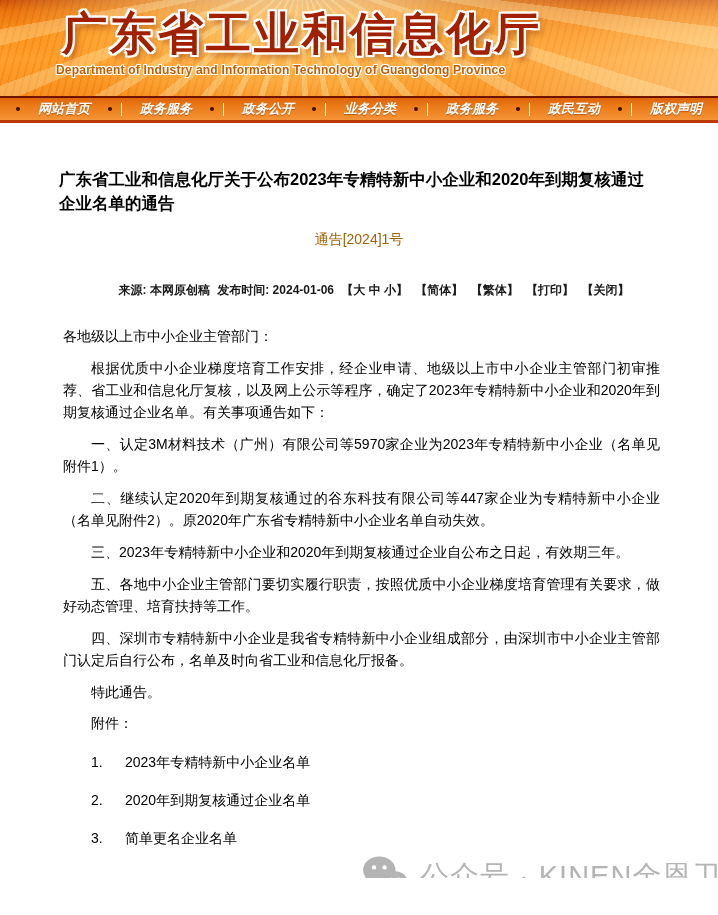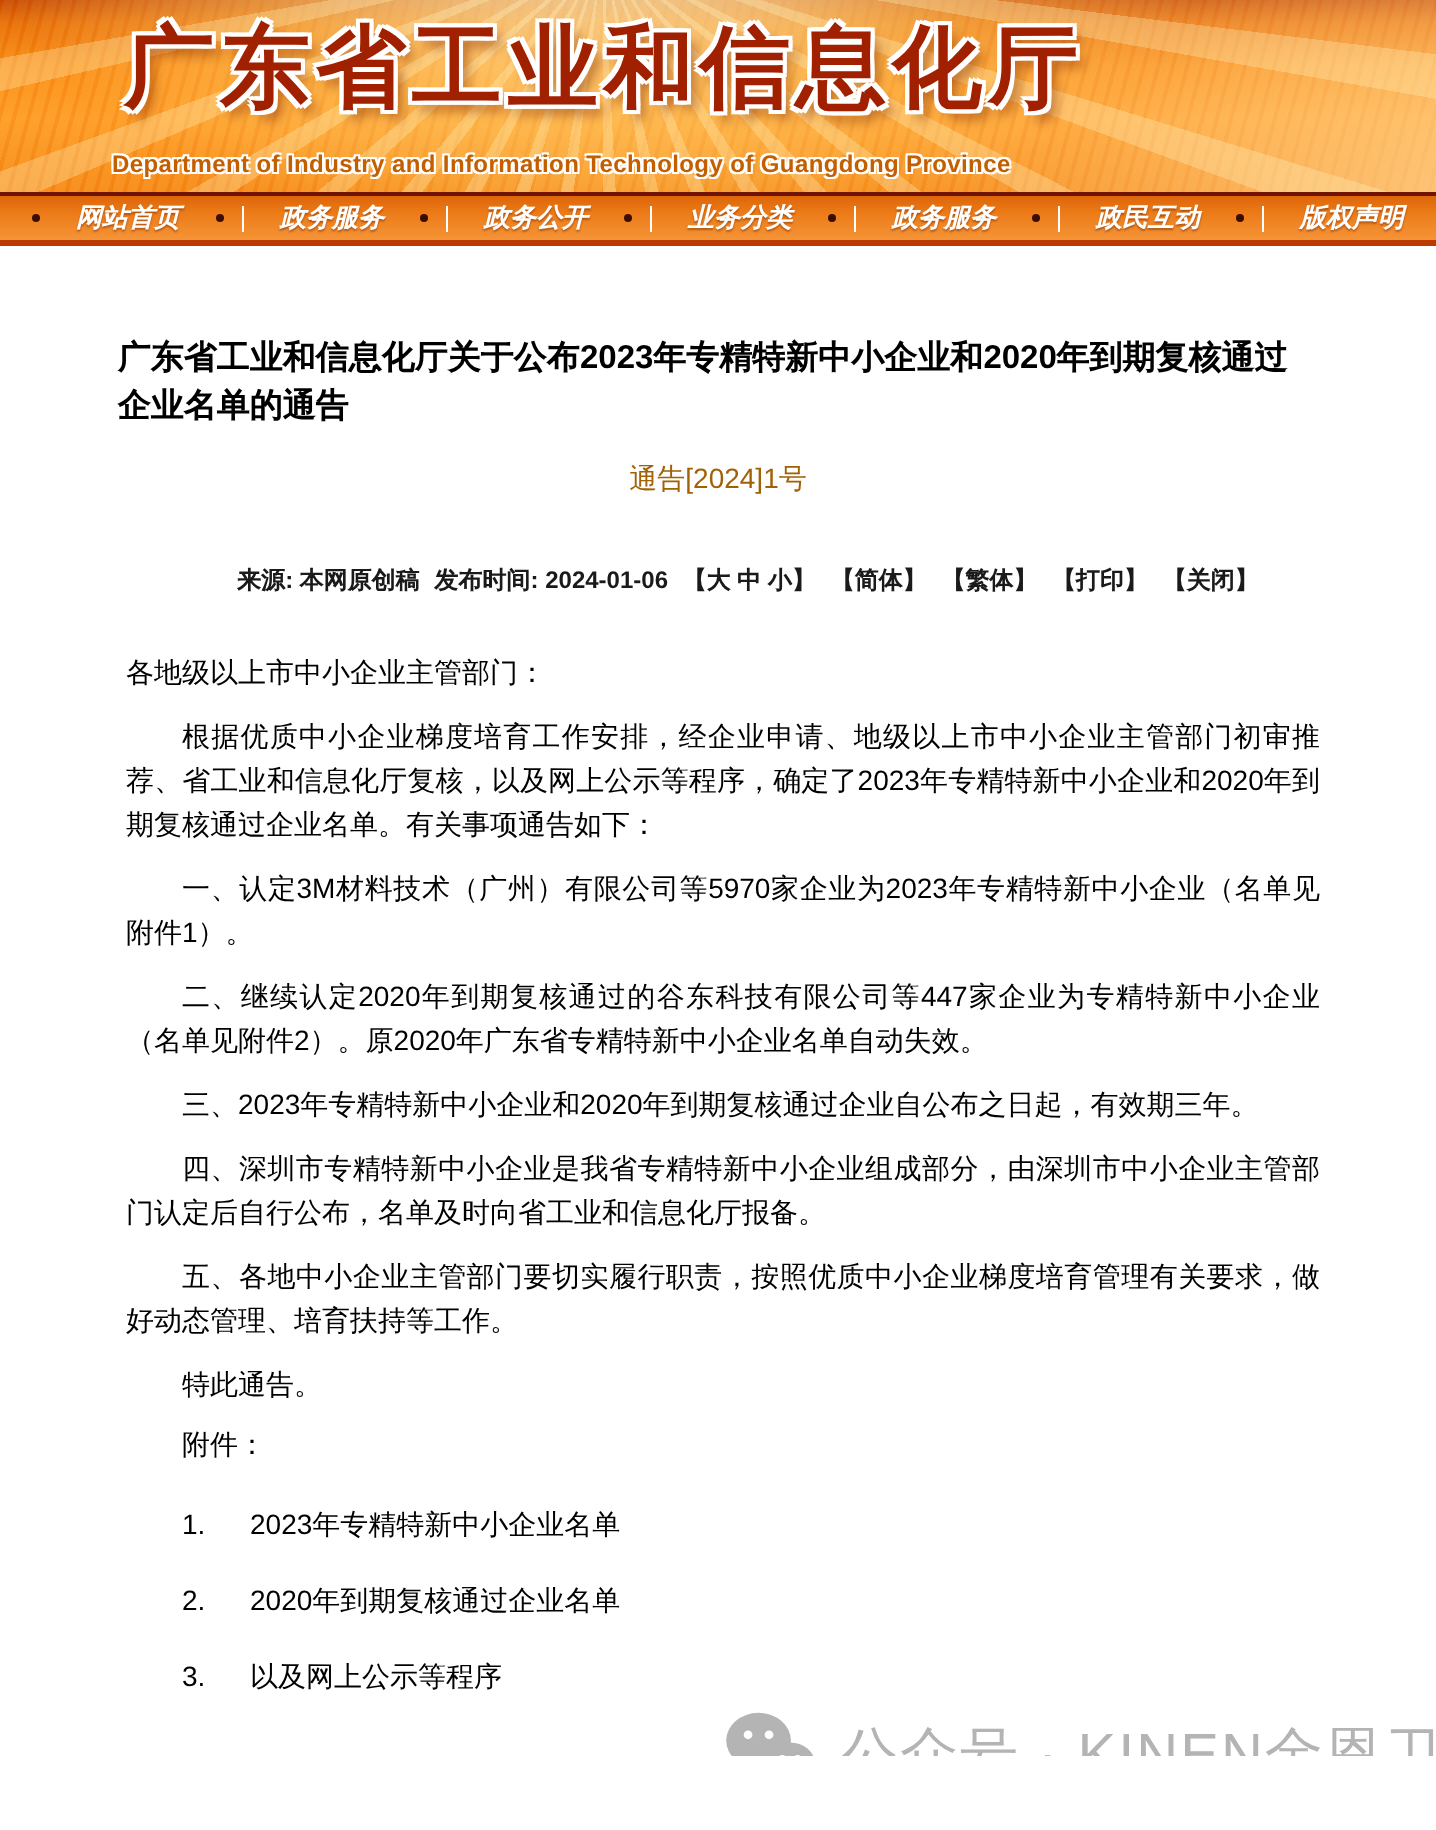--- a/index.html
+++ b/index.html
@@ -31,21 +31,21 @@
     position:absolute;left:62px;top:8px;
     font-size:45px;line-height:52px;font-weight:bold;letter-spacing:3px;
     color:#a02000;
     text-shadow:
       -2px -2px 0 #fff, 2px -2px 0 #fff, -2px 2px 0 #fff, 2px 2px 0 #fff,
       -2px 0 0 #fff, 2px 0 0 #fff, 0 -2px 0 #fff, 0 2px 0 #fff,
       4px 5px 6px rgba(130,40,0,0.55);
     margin:0;white-space:nowrap;
   }
   .site-subtitle{
-    position:absolute;left:56px;top:75px;
+    position:absolute;left:56px;top:63px;
     font-size:12px;font-weight:bold;letter-spacing:0.2px;
     color:#c45f00;
     text-shadow:
       -1px -1px 0 #fff, 1px -1px 0 #fff, -1px 1px 0 #fff, 1px 1px 0 #fff,
       0 1px 0 #fff, 0 -1px 0 #fff;
     white-space:nowrap;
   }
 
   
   .main-nav{
@@ -174,37 +174,37 @@
       <span class="meta-control">【打印】</span>
       <span class="meta-control">【关闭】</span>
     </div>
 
     <div class="article-body">
       <p class="salutation">各地级以上市中小企业主管部门：</p>
       <p class="para">根据优质中小企业梯度培育工作安排，经企业申请、地级以上市中小企业主管部门初审推荐、省工业和信息化厅复核，以及网上公示等程序，确定了2023年专精特新中小企业和2020年到期复核通过企业名单。有关事项通告如下：</p>
       <p class="para">一、认定3M材料技术（广州）有限公司等5970家企业为2023年专精特新中小企业（名单见附件1）。</p>
       <p class="para">二、继续认定2020年到期复核通过的谷东科技有限公司等447家企业为专精特新中小企业（名单见附件2）。原2020年广东省专精特新中小企业名单自动失效。</p>
       <p class="para">三、2023年专精特新中小企业和2020年到期复核通过企业自公布之日起，有效期三年。</p>
+      <p class="para">五、各地中小企业主管部门要切实履行职责，按照优质中小企业梯度培育管理有关要求，做好动态管理、培育扶持等工作。</p>
       <p class="para">四、深圳市专精特新中小企业是我省专精特新中小企业组成部分，由深圳市中小企业主管部门认定后自行公布，名单及时向省工业和信息化厅报备。</p>
-      <p class="para">五、各地中小企业主管部门要切实履行职责，按照优质中小企业梯度培育管理有关要求，做好动态管理、培育扶持等工作。</p>
       <p class="closing">特此通告。</p>
 
       <p class="attachments-label">附件：</p>
 
       <div class="attachment-item">
         <span class="num">1.</span>
         <span class="txt">2023年专精特新中小企业名单</span>
       </div>
       <div class="attachment-item">
         <span class="num">2.</span>
         <span class="txt">2020年到期复核通过企业名单</span>
       </div>
       <div class="attachment-item">
         <span class="num">3.</span>
-        <span class="txt">以及网上公示等程序</span>
+        <span class="txt">简单更名企业名单</span>
       </div>
 
       <div class="signature">
         <div class="sig-name">广东省工业和信息化厅</div>
 
       </div>
     </div>
   </main>
 
   <div class="watermark">

